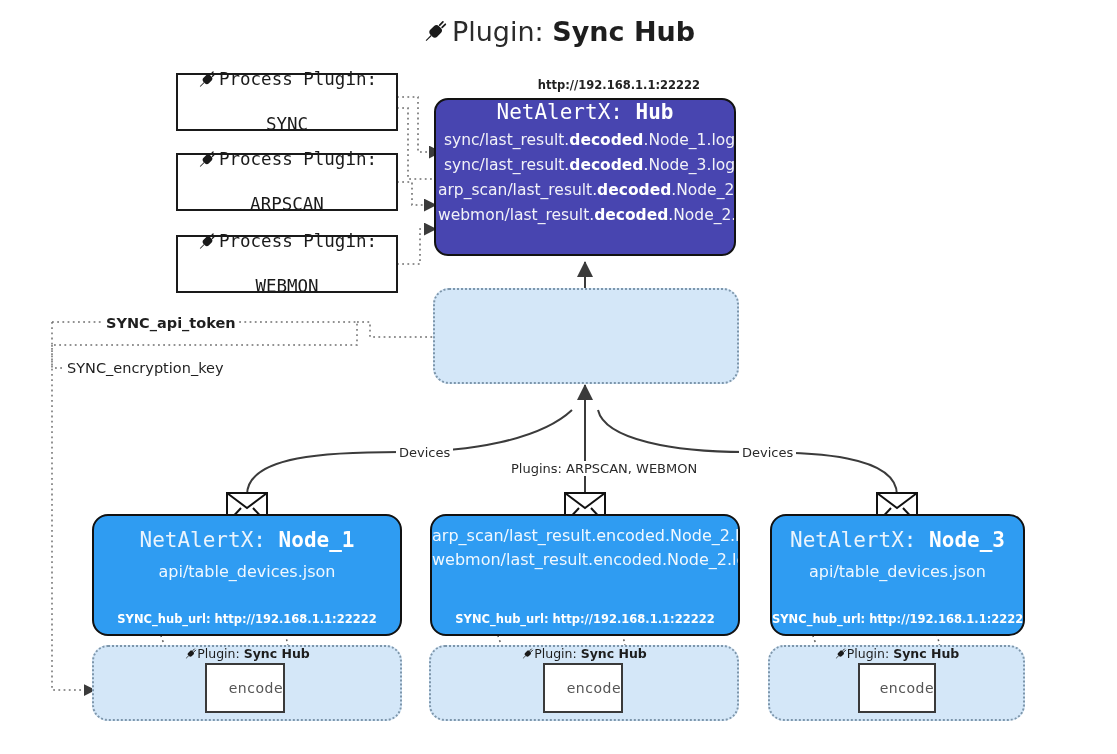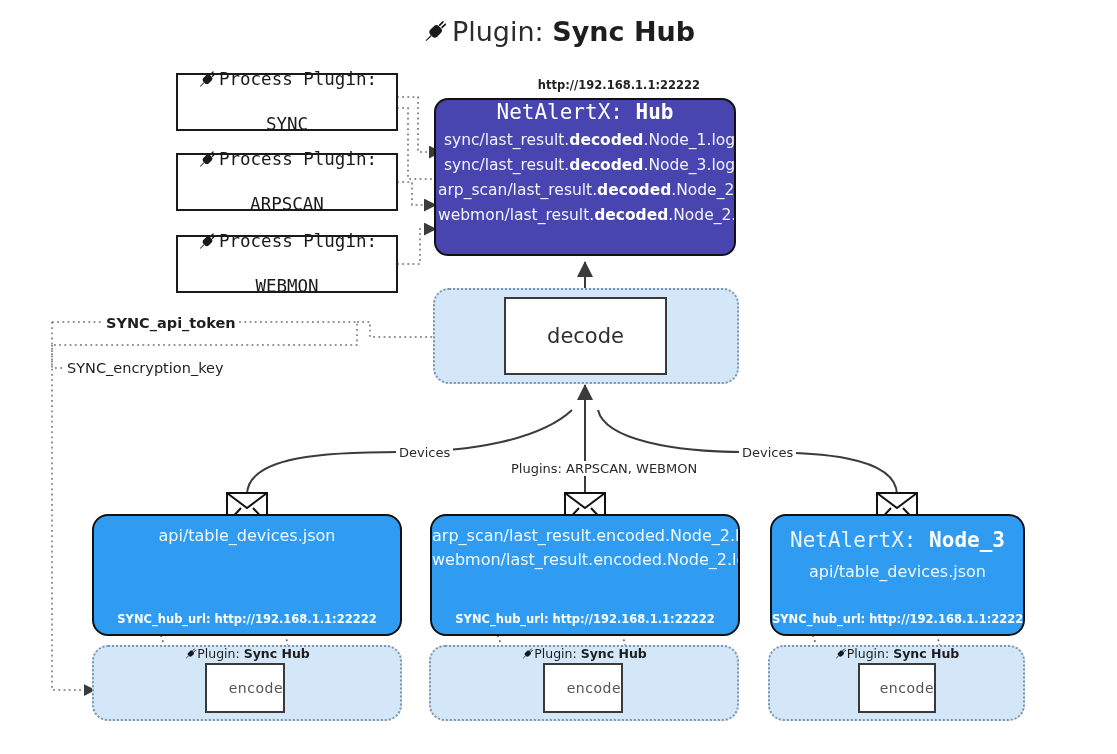--- a/index.html
+++ b/index.html
@@ -265,23 +265,20 @@
     </div>
     <div class="logline wide">
       <span>arp_scan/last_result.</span><b>decoded</b><span>.Node_2.log</span>
     </div>
     <div class="logline wide">
       <span>webmon/last_result.</span><b>decoded</b><span>.Node_2.log</span>
     </div>
   </div>
 
   <div class="dotwrap" style="left:433px;top:288px;width:306px;height:96px;"></div>
-  <div class="whitebox decode" style="left:504px;top:297px;width:163px;height:78px;">
-    <span>decode</span>
-  </div>
 
   <div class="tokenlabel" style="left:103px;top:315px;font-weight:bold;">SYNC_api_token</div>
   <div class="tokenlabel" style="left:64px;top:360px;">SYNC_encryption_key</div>
 
   <div class="edgelabel" style="left:396px;top:445px;">Devices</div>
   <div class="edgelabel" style="left:739px;top:445px;">Devices</div>
   <div class="edgelabel" style="left:508px;top:461px;">Plugins: ARPSCAN, WEBMON</div>
 
   <div class="envelope" style="left:226px;top:492px;">
     <svg width="42" height="32" viewBox="0 0 42 32">
@@ -299,20 +296,24 @@
   </div>
   <div class="envelope" style="left:876px;top:492px;">
     <svg width="42" height="32" viewBox="0 0 42 32">
       <rect x="1" y="1" width="40" height="30" fill="#ffffff" stroke="#111" stroke-width="2"></rect>
       <path d="M1,1 L21,16 L41,1" fill="none" stroke="#111" stroke-width="2"></path>
       <path d="M1,31 L15,16 M41,31 L27,16" fill="none" stroke="#111" stroke-width="2"></path>
     </svg>
   </div>
 
   <div class="box nodebox" style="left:92px;top:514px;width:310px;height:122px;">
+    <div class="nhdr">
+      <span>NetAlertX:</span>
+      <b>Node_1</b>
+    </div>
     <div class="nline">api/table_devices.json</div>
     <div class="nfoot">SYNC_hub_url: http://192.168.1.1:22222</div>
   </div>
 
   <div class="box nodebox" style="left:430px;top:514px;width:310px;height:122px;">
     <div class="nline">arp_scan/last_result.encoded.Node_2.log</div>
     <div class="nline" style="margin-top:5px;">webmon/last_result.encoded.Node_2.log</div>
     <div class="nfoot">SYNC_hub_url: http://192.168.1.1:22222</div>
   </div>
 

